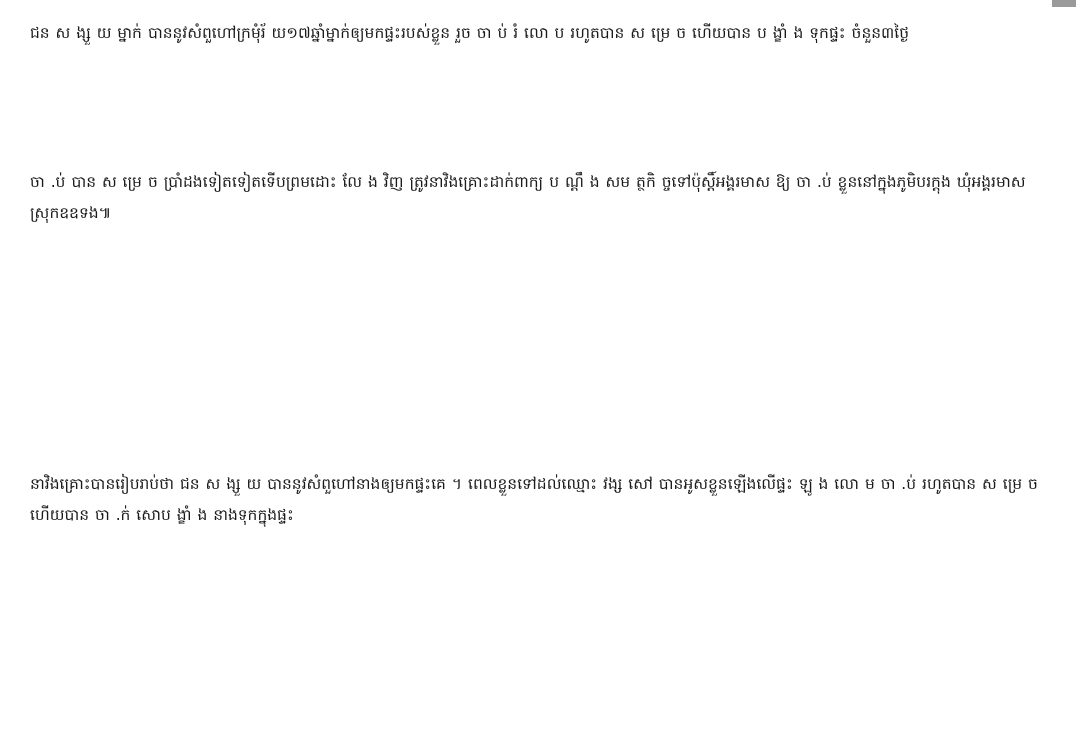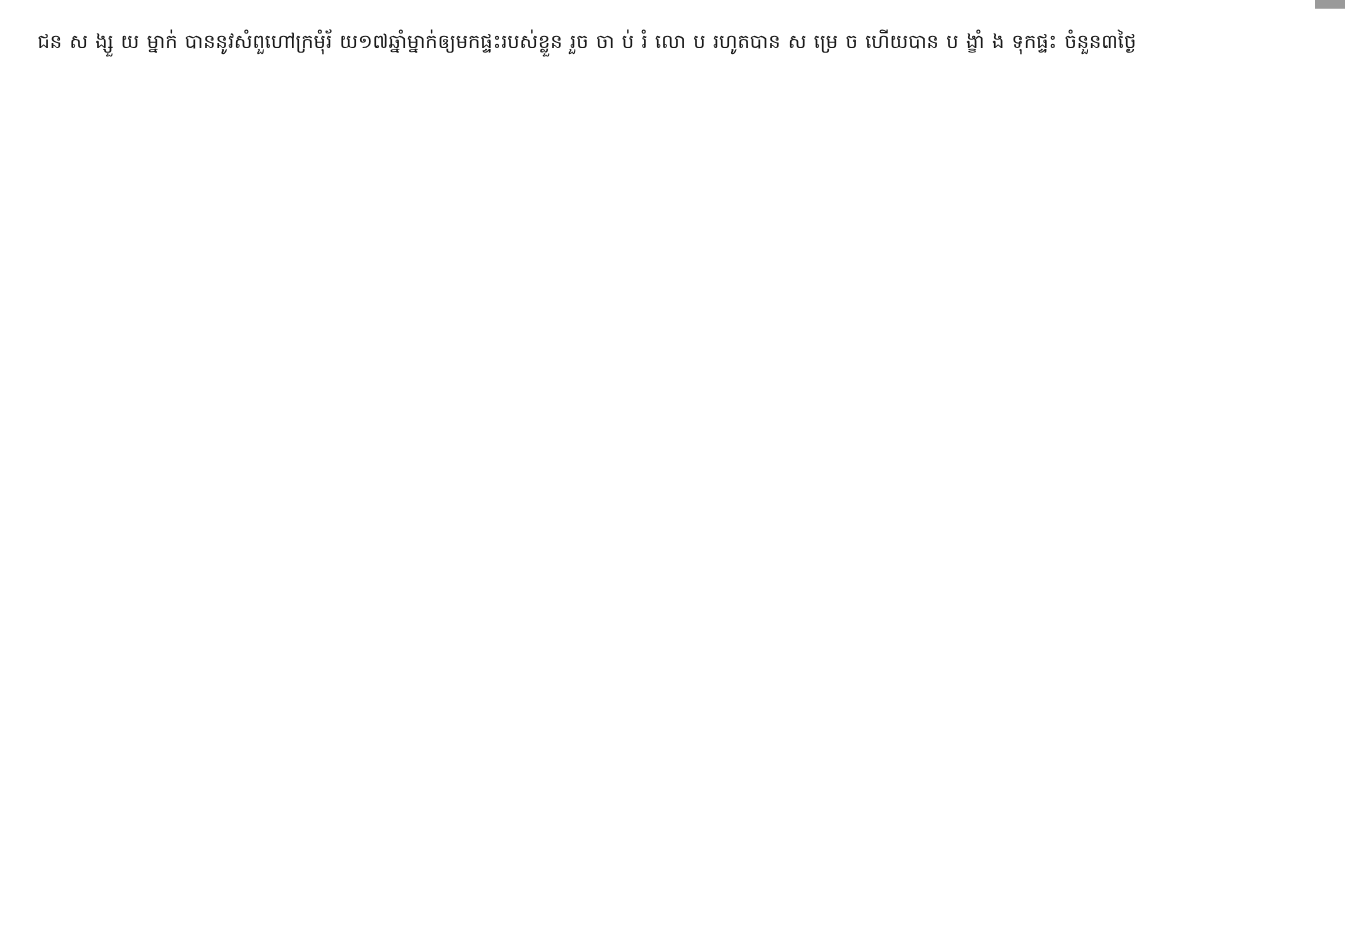--- a/index.html
+++ b/index.html
@@ -49,15 +49,17 @@
   .gap-3 { height: 120px; }
 </style>
 </head>
 <body>
 
 <div class="top-right-bar"></div>
 
 <div class="article">
   <p class="para"> ជន ស ង្សួ យ ម្នាក់ បាននូវសំពួហៅក្រមុំរ័ យ១៧ឆ្នាំម្នាក់ឲ្យមកផ្ទះរបស់ខ្លួន រួច ចា ប់ រំ លោ ប រហូតបាន ស ម្រេ ច ហើយបាន ប ង្ខាំ ង ទុកផ្ទះ ចំនួន៣ថ្ងៃ</p>
   <div class="gap-1"></div>
+  <p class="para">ចា .ប់ បាន ស ម្រេ ច ប្រាំដងទៀតទៀតទើបព្រមដោះ លែ ង វិញ ត្រូវនាវិងគ្រោះដាក់ពាក្យ ប ណ្តឹ ង សម ត្ថកិ ច្ចទៅប៉ុស្តិ៍អង្គរមាស ឱ្យ ចា .ប់ ខ្លួននៅក្នុងភូមិបរក្តុង ឃុំអង្គរមាស ស្រុកឧឧទង៕</p>
   <div class="gap-2"></div>
   <div class="gap-3"></div>
+  <p class="para">នាវិងគ្រោះបានរៀបរាប់ថា ជន ស ង្សួ យ បាននូវសំពួហៅនាងឲ្យមកផ្ទះគេ ។ ពេលខ្លួនទៅដល់ឈ្មោះ វង្ស សៅ បានអូសខ្លួនឡើងលើផ្ទះ ឡូ ង លោ ម ចា .ប់ រហូតបាន ស ម្រេ ច ហើយបាន ចា .ក់ សោប ង្ខាំ ង នាងទុកក្នុងផ្ទះ</p>
 </div>
 
 </body></html>

